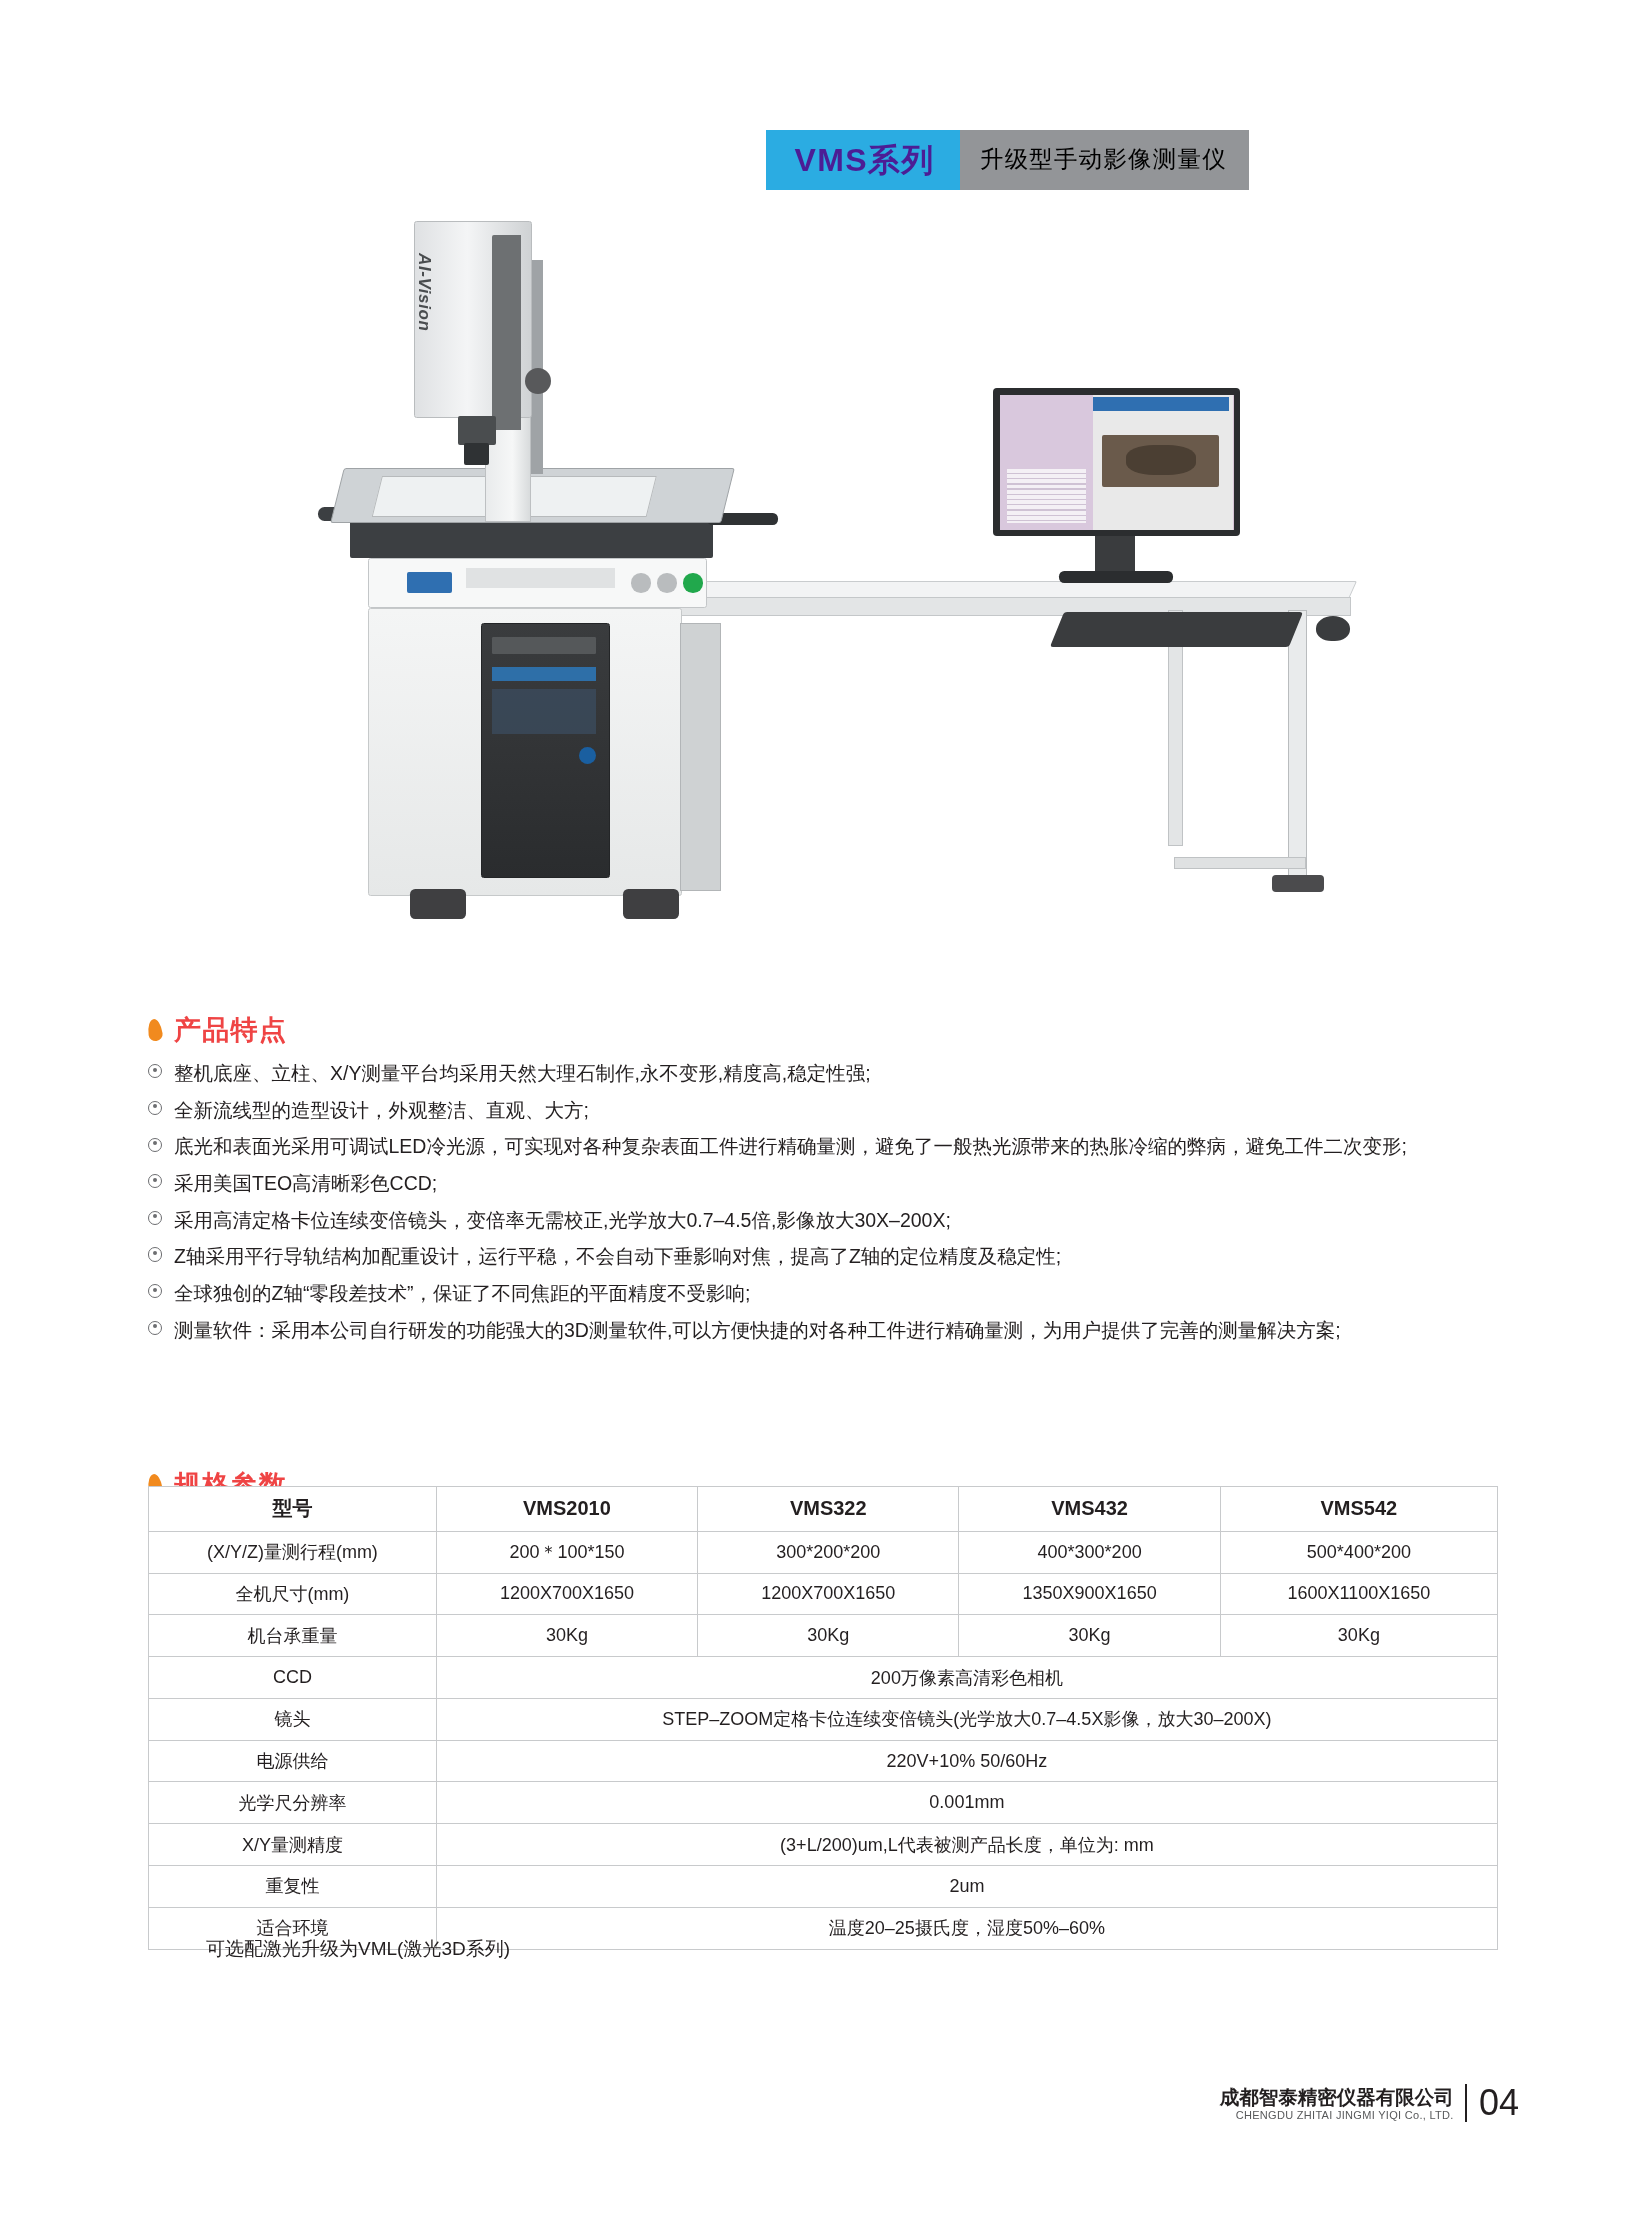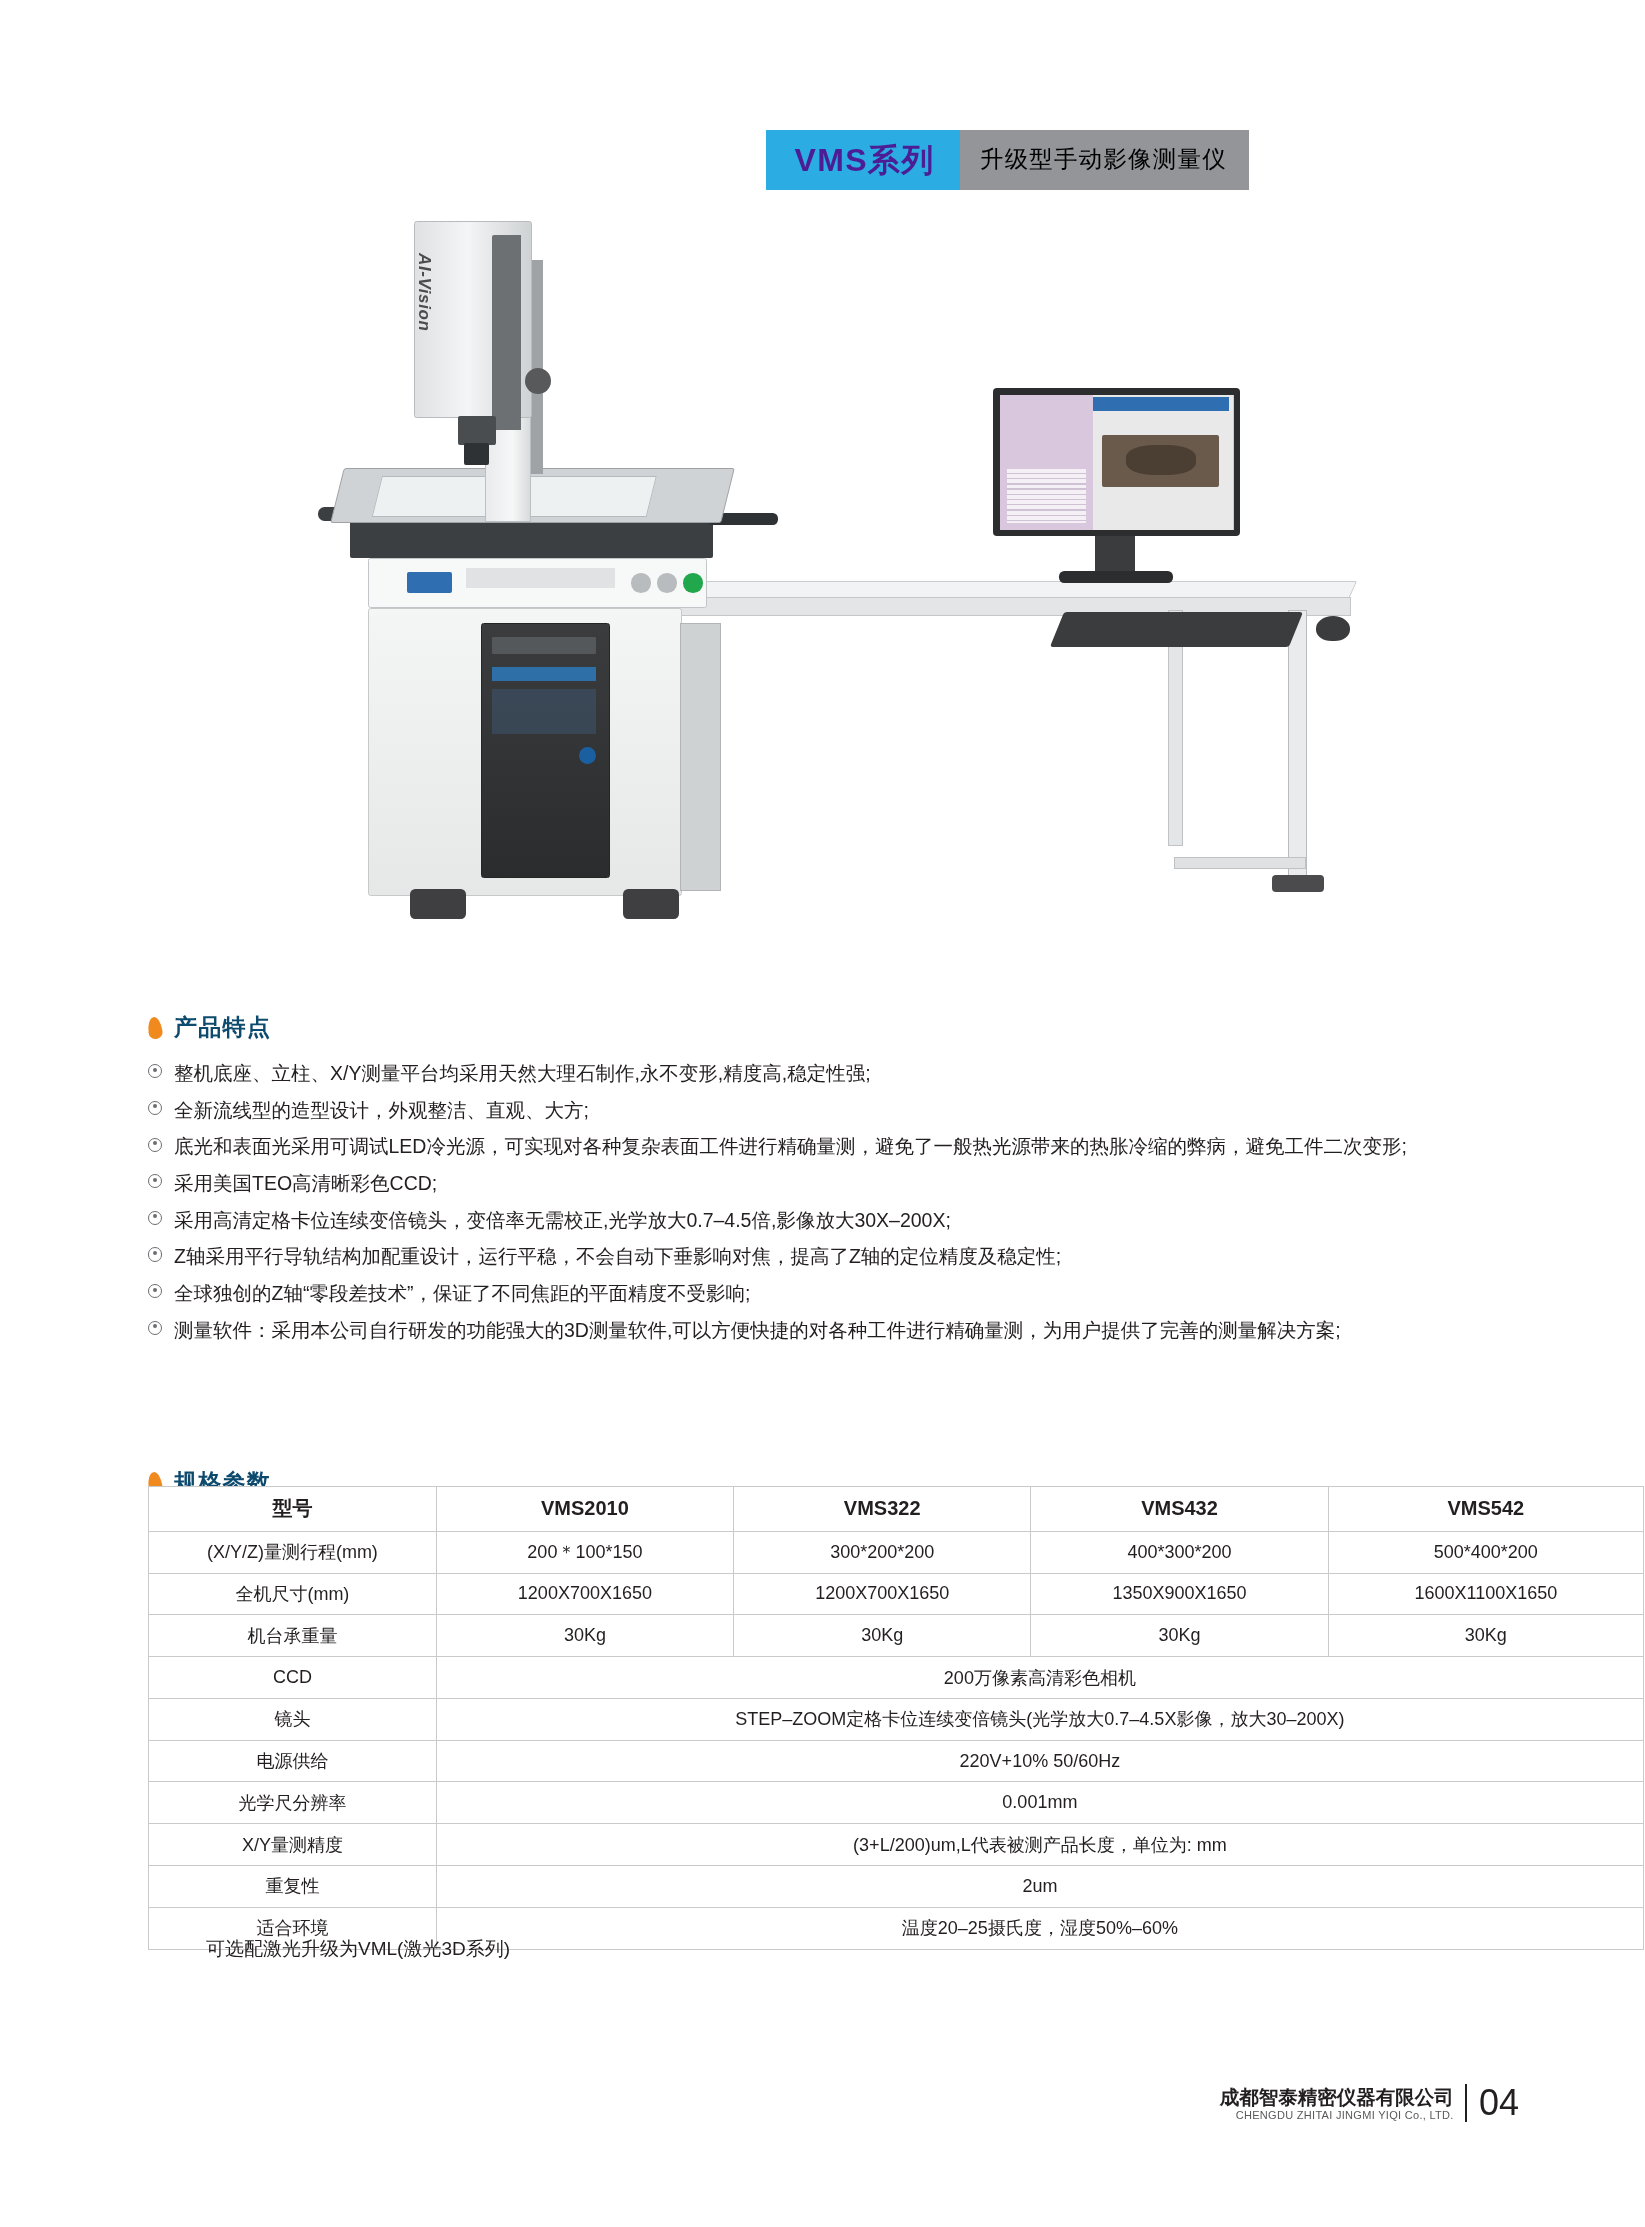--- a/index.html
+++ b/index.html
@@ -484,22 +484,22 @@
     gap: 11.7px;
   }
   .sec .flame {
     width: 14.3px;
     height: 22px;
     background: #f18a1e;
     border-radius: 50% 50% 50% 50% / 70% 70% 30% 30%;
     transform: rotate(-8deg);
   }
   .sec .sec-title {
-    color: #0c4a6e;
-    font-size: 23px;
+    color: #ef4444;
+    font-size: 27px;
     font-weight: bold;
     letter-spacing: 1.3px;
   }
   #sec-features { left: 148px; top: 1012px; }
   #sec-specs { left: 148px; top: 1434px; margin-top: 33px; }
 
   
   .features {
     position: absolute;
     left: 148px;
@@ -534,21 +534,21 @@
     font-size: 19.5px;
     line-height: 1.45;
     color: #231f20;
   }
 
   
   table.specs {
     position: absolute;
     left: 148px;
     top: 1486px;
-    width: 1496px;
+    width: 1350px;
     border-collapse: collapse;
     font-size: 18px;
   }
   table.specs td, table.specs th {
     border: 1.3px solid #c8cacc;
     text-align: center;
     padding: 8.4px 3.9px;
     font-weight: normal;
     color: #231f20;
   }

